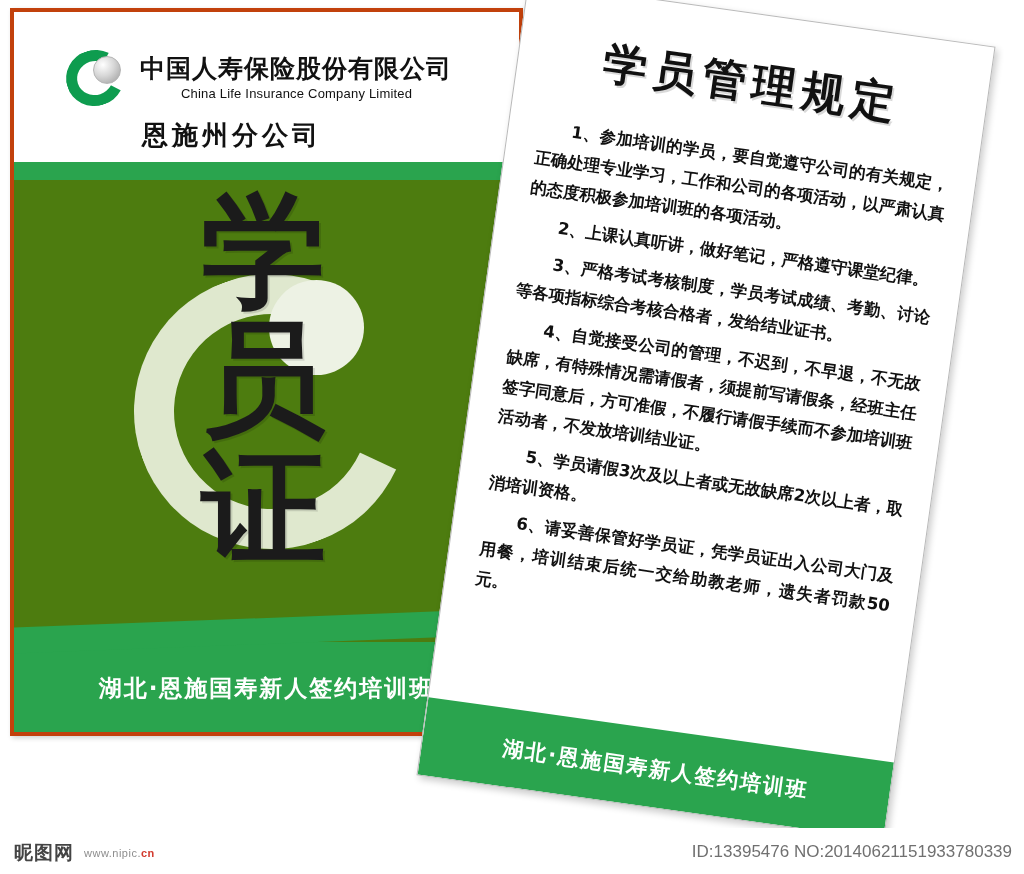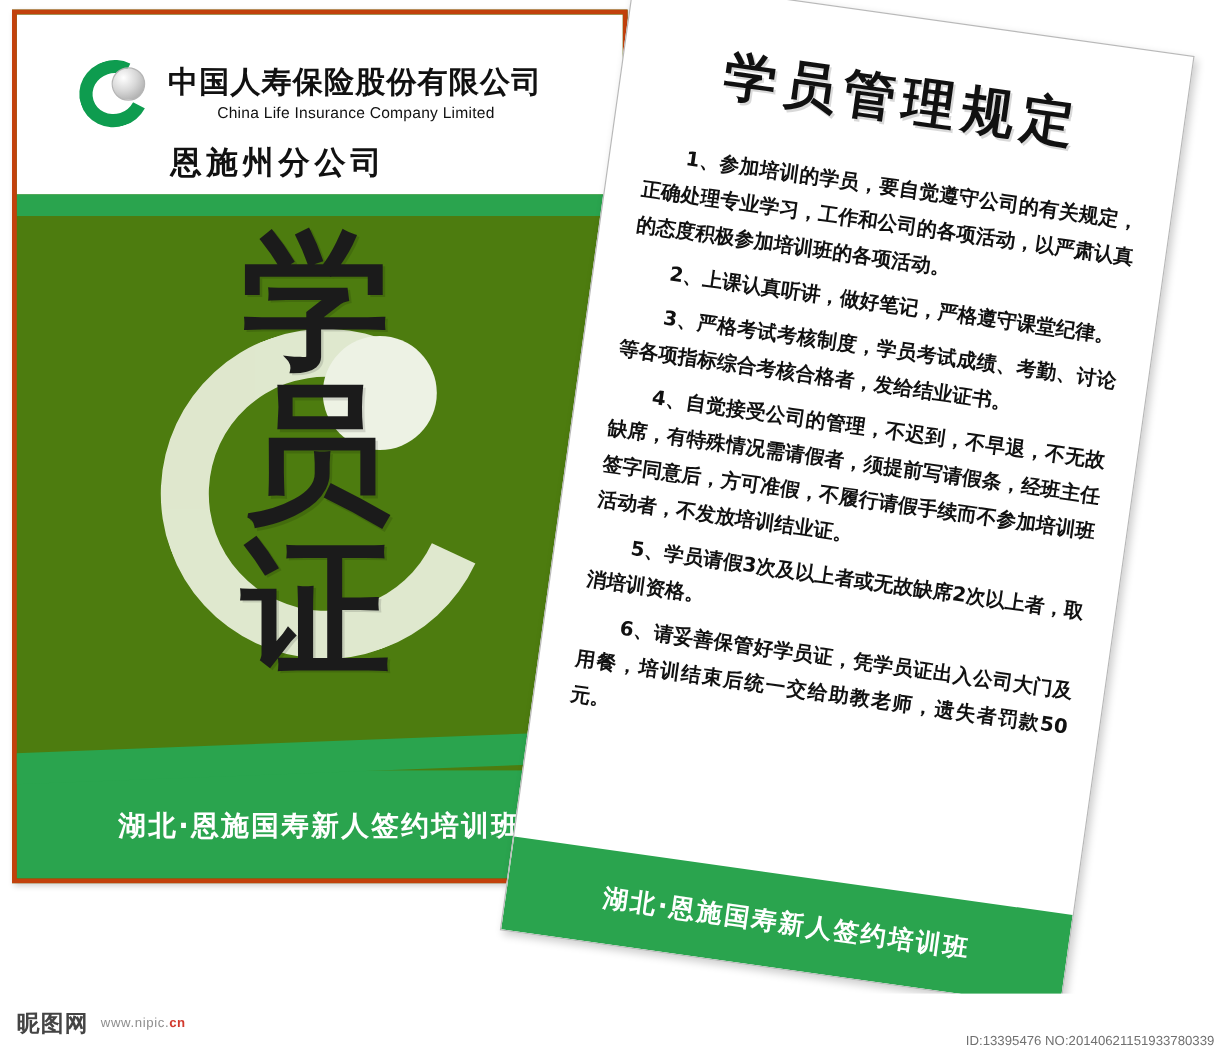--- a/index.html
+++ b/index.html
@@ -140,22 +140,22 @@
   }
   .nipic-logo{
     font-size:19px;font-weight:bold;color:#444;letter-spacing:1px;
   }
   .nipic-url{
     font-size:11px;color:#8d8d8d;letter-spacing:.5px;
     font-family:"Liberation Sans",sans-serif;
   }
   .nipic-url b{color:#d23a2e;font-weight:bold;}
   .idline{
-    position:absolute;right:12px;bottom:0;
-    font-size:11px;color:#707070;
+    position:absolute;right:12px;bottom:12px;
+    font-size:17px;color:#707070;
     font-family:"Liberation Sans",sans-serif;
   }
 </style>
 </head>
 <body>
 
 <div class="stage">
 
   <div class="card-front">
 

